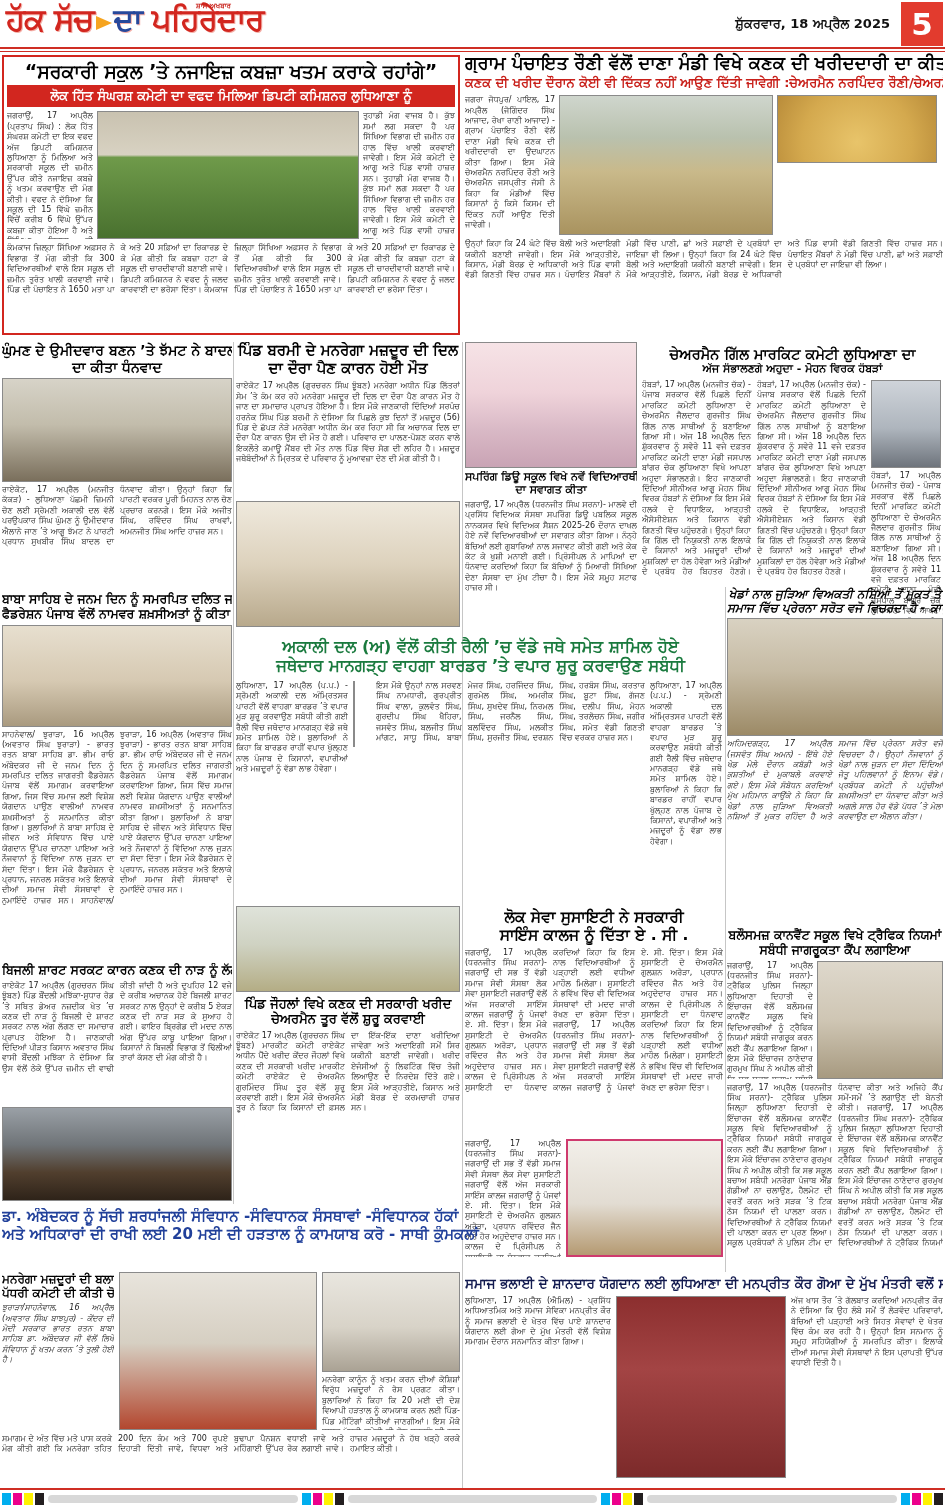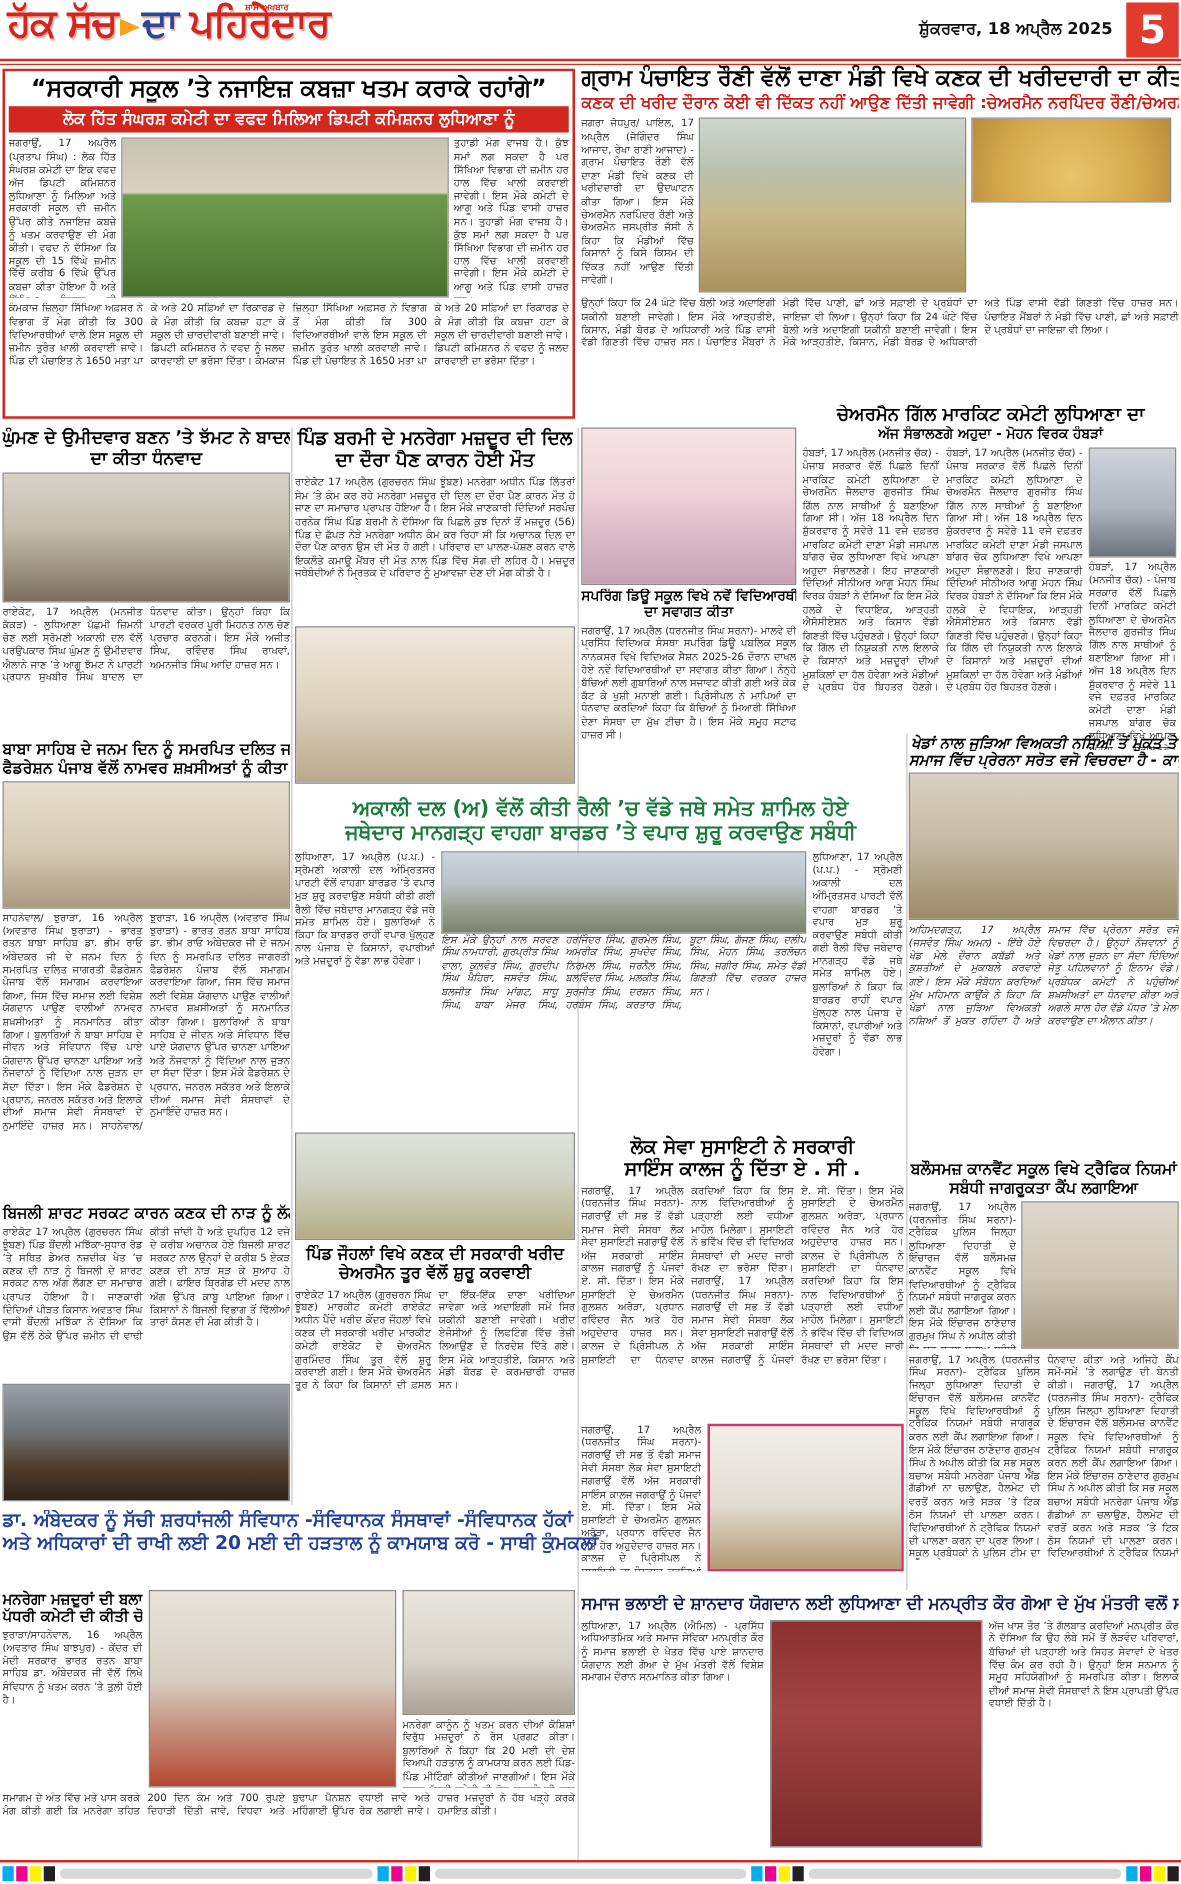--- a/index.html
+++ b/index.html
@@ -119,21 +119,21 @@
     <div class="hl" style="font-size:15px;">ਦਾ ਦੌਰਾ ਪੈਣ ਕਾਰਨ ਹੋਈ ਮੌਤ</div>
     <div class="bd" style="margin-top:4px;height:116px;">ਰਾਏਕੋਟ 17 ਅਪ੍ਰੈਲ (ਗੁਰਚਰਨ ਸਿੰਘ ਝੂੰਬਣ) ਮਨਰੇਗਾ ਅਧੀਨ ਪਿੰਡ ਲਿੱਤਰਾਂ ਸੇਮ ’ਤੇ ਕੰਮ ਕਰ ਰਹੇ ਮਨਰੇਗਾ ਮਜ਼ਦੂਰ ਦੀ ਦਿਲ ਦਾ ਦੌਰਾ ਪੈਣ ਕਾਰਨ ਮੌਤ ਹੋ ਜਾਣ ਦਾ ਸਮਾਚਾਰ ਪ੍ਰਾਪਤ ਹੋਇਆ ਹੈ। ਇਸ ਮੌਕੇ ਜਾਣਕਾਰੀ ਦਿੰਦਿਆਂ ਸਰਪੰਚ ਹਰਨੇਕ ਸਿੰਘ ਪਿੰਡ ਬਰਮੀ ਨੇ ਦੱਸਿਆ ਕਿ ਪਿਛਲੇ ਕੁਝ ਦਿਨਾਂ ਤੋਂ ਮਜ਼ਦੂਰ (56) ਪਿੰਡ ਦੇ ਛੱਪੜ ਨੇੜੇ ਮਨਰੇਗਾ ਅਧੀਨ ਕੰਮ ਕਰ ਰਿਹਾ ਸੀ ਕਿ ਅਚਾਨਕ ਦਿਲ ਦਾ ਦੌਰਾ ਪੈਣ ਕਾਰਨ ਉਸ ਦੀ ਮੌਤ ਹੋ ਗਈ। ਪਰਿਵਾਰ ਦਾ ਪਾਲਣ-ਪੋਸ਼ਣ ਕਰਨ ਵਾਲੇ ਇਕਲੌਤੇ ਕਮਾਊ ਮੈਂਬਰ ਦੀ ਮੌਤ ਨਾਲ ਪਿੰਡ ਵਿੱਚ ਸੋਗ ਦੀ ਲਹਿਰ ਹੈ। ਮਜ਼ਦੂਰ ਜਥੇਬੰਦੀਆਂ ਨੇ ਮ੍ਰਿਤਕ ਦੇ ਪਰਿਵਾਰ ਨੂੰ ਮੁਆਵਜ਼ਾ ਦੇਣ ਦੀ ਮੰਗ ਕੀਤੀ ਹੈ।</div>
     <div class="ph ph-mourn" style="height:124px;margin-top:4px;"></div>
   </div>
 
   <div class="abs" style="left:236px;top:637px;width:489px;height:266px;">
     <div class="hl hl-green" style="font-size:16.5px;">ਅਕਾਲੀ ਦਲ (ਅ) ਵੱਲੋਂ ਕੀਤੀ ਰੈਲੀ ’ਚ ਵੱਡੇ ਜਥੇ ਸਮੇਤ ਸ਼ਾਮਿਲ ਹੋਏ</div>
     <div class="hl hl-green" style="font-size:16.5px;">ਜਥੇਦਾਰ ਮਾਨਗੜ੍ਹ ਵਾਹਗਾ ਬਾਰਡਰ ’ਤੇ ਵਪਾਰ ਸ਼ੁਰੂ ਕਰਵਾਉਣ ਸਬੰਧੀ</div>
     <div style="display:flex;gap:5px;margin-top:5px;height:208px;">
       <div class="bd" style="width:112px;">ਲੁਧਿਆਣਾ, 17 ਅਪ੍ਰੈਲ (ਪ.ਪ.) - ਸ੍ਰੋਮਣੀ ਅਕਾਲੀ ਦਲ ਅੰਮ੍ਰਿਤਸਰ ਪਾਰਟੀ ਵੱਲੋਂ ਵਾਹਗਾ ਬਾਰਡਰ ’ਤੇ ਵਪਾਰ ਮੁੜ ਸ਼ੁਰੂ ਕਰਵਾਉਣ ਸਬੰਧੀ ਕੀਤੀ ਗਈ ਰੈਲੀ ਵਿੱਚ ਜਥੇਦਾਰ ਮਾਨਗੜ੍ਹ ਵੱਡੇ ਜਥੇ ਸਮੇਤ ਸ਼ਾਮਿਲ ਹੋਏ। ਬੁਲਾਰਿਆਂ ਨੇ ਕਿਹਾ ਕਿ ਬਾਰਡਰ ਰਾਹੀਂ ਵਪਾਰ ਖੁੱਲ੍ਹਣ ਨਾਲ ਪੰਜਾਬ ਦੇ ਕਿਸਾਨਾਂ, ਵਪਾਰੀਆਂ ਅਤੇ ਮਜ਼ਦੂਰਾਂ ਨੂੰ ਵੱਡਾ ਲਾਭ ਹੋਵੇਗਾ।</div>
-      <div style="width:292px;display:flex;flex-direction:column;gap:0;font-style:italic;">
+      <div style="width:292px;display:flex;flex-direction:row;gap:21px;">
         <div class="ph ph-rally" style="height:64px;"></div>
         <div class="bd c3" style="flex:1;">ਇਸ ਮੌਕੇ ਉਨ੍ਹਾਂ ਨਾਲ ਸਰਵਣ ਸਿੰਘ ਨਾਮਧਾਰੀ, ਗੁਰਪ੍ਰੀਤ ਸਿੰਘ ਵਾਲਾ, ਕੁਲਵੰਤ ਸਿੰਘ, ਗੁਰਦੀਪ ਸਿੰਘ ਖੈਹਿਰਾ, ਜਸਵੰਤ ਸਿੰਘ, ਬਲਜੀਤ ਸਿੰਘ ਮਾਂਗਟ, ਸਾਧੂ ਸਿੰਘ, ਬਾਬਾ ਮੇਜਰ ਸਿੰਘ, ਹਰਜਿੰਦਰ ਸਿੰਘ, ਗੁਰਮੇਲ ਸਿੰਘ, ਅਮਰੀਕ ਸਿੰਘ, ਸੁਖਦੇਵ ਸਿੰਘ, ਨਿਰਮਲ ਸਿੰਘ, ਜਰਨੈਲ ਸਿੰਘ, ਬਲਵਿੰਦਰ ਸਿੰਘ, ਮਲਕੀਤ ਸਿੰਘ, ਸੁਰਜੀਤ ਸਿੰਘ, ਦਰਸ਼ਨ ਸਿੰਘ, ਹਰਬੰਸ ਸਿੰਘ, ਕਰਤਾਰ ਸਿੰਘ, ਬੂਟਾ ਸਿੰਘ, ਗੱਜਣ ਸਿੰਘ, ਦਲੀਪ ਸਿੰਘ, ਮੋਹਨ ਸਿੰਘ, ਤਰਲੋਚਨ ਸਿੰਘ, ਜਗੀਰ ਸਿੰਘ, ਸਮੇਤ ਵੱਡੀ ਗਿਣਤੀ ਵਿੱਚ ਵਰਕਰ ਹਾਜ਼ਰ ਸਨ।</div>
       </div>
       <div class="bd" style="width:72px;">ਲੁਧਿਆਣਾ, 17 ਅਪ੍ਰੈਲ (ਪ.ਪ.) - ਸ੍ਰੋਮਣੀ ਅਕਾਲੀ ਦਲ ਅੰਮ੍ਰਿਤਸਰ ਪਾਰਟੀ ਵੱਲੋਂ ਵਾਹਗਾ ਬਾਰਡਰ ’ਤੇ ਵਪਾਰ ਮੁੜ ਸ਼ੁਰੂ ਕਰਵਾਉਣ ਸਬੰਧੀ ਕੀਤੀ ਗਈ ਰੈਲੀ ਵਿੱਚ ਜਥੇਦਾਰ ਮਾਨਗੜ੍ਹ ਵੱਡੇ ਜਥੇ ਸਮੇਤ ਸ਼ਾਮਿਲ ਹੋਏ। ਬੁਲਾਰਿਆਂ ਨੇ ਕਿਹਾ ਕਿ ਬਾਰਡਰ ਰਾਹੀਂ ਵਪਾਰ ਖੁੱਲ੍ਹਣ ਨਾਲ ਪੰਜਾਬ ਦੇ ਕਿਸਾਨਾਂ, ਵਪਾਰੀਆਂ ਅਤੇ ਮਜ਼ਦੂਰਾਂ ਨੂੰ ਵੱਡਾ ਲਾਭ ਹੋਵੇਗਾ।</div>
     </div>
   </div>
 
   <div class="abs ph ph-walk" style="left:236px;top:906px;width:224px;height:86px;"></div>
 
   <div class="abs" style="left:236px;top:996px;width:224px;height:208px;">
@@ -142,21 +142,21 @@
     <div class="bd c2" style="margin-top:4px;height:164px;">ਰਾਏਕੋਟ 17 ਅਪ੍ਰੈਲ (ਗੁਰਚਰਨ ਸਿੰਘ ਝੂੰਬਣ) ਮਾਰਕੀਟ ਕਮੇਟੀ ਰਾਏਕੋਟ ਅਧੀਨ ਪੈਂਦੇ ਖਰੀਦ ਕੇਂਦਰ ਜੌਹਲਾਂ ਵਿਖੇ ਕਣਕ ਦੀ ਸਰਕਾਰੀ ਖਰੀਦ ਮਾਰਕੀਟ ਕਮੇਟੀ ਰਾਏਕੋਟ ਦੇ ਚੇਅਰਮੈਨ ਗੁਰਮਿੰਦਰ ਸਿੰਘ ਤੂਰ ਵੱਲੋਂ ਸ਼ੁਰੂ ਕਰਵਾਈ ਗਈ। ਇਸ ਮੌਕੇ ਚੇਅਰਮੈਨ ਤੂਰ ਨੇ ਕਿਹਾ ਕਿ ਕਿਸਾਨਾਂ ਦੀ ਫ਼ਸਲ ਦਾ ਇੱਕ-ਇੱਕ ਦਾਣਾ ਖਰੀਦਿਆ ਜਾਵੇਗਾ ਅਤੇ ਅਦਾਇਗੀ ਸਮੇਂ ਸਿਰ ਯਕੀਨੀ ਬਣਾਈ ਜਾਵੇਗੀ। ਖਰੀਦ ਏਜੰਸੀਆਂ ਨੂੰ ਲਿਫਟਿੰਗ ਵਿੱਚ ਤੇਜ਼ੀ ਲਿਆਉਣ ਦੇ ਨਿਰਦੇਸ਼ ਦਿੱਤੇ ਗਏ। ਇਸ ਮੌਕੇ ਆੜ੍ਹਤੀਏ, ਕਿਸਾਨ ਅਤੇ ਮੰਡੀ ਬੋਰਡ ਦੇ ਕਰਮਚਾਰੀ ਹਾਜ਼ਰ ਸਨ।</div>
   </div>
 
   <div class="abs" style="left:465px;top:342px;width:172px;height:290px;">
     <div class="ph ph-kids" style="height:124px;"></div>
     <div class="hl" style="font-size:11px;margin-top:3px;">ਸਪਰਿੰਗ ਡਿਊ ਸਕੂਲ ਵਿਖੇ ਨਵੇਂ ਵਿਦਿਆਰਥੀਆਂ</div>
     <div class="hl" style="font-size:11px;">ਦਾ ਸਵਾਗਤ ਕੀਤਾ</div>
     <div class="bd" style="margin-top:3px;height:126px;">ਜਗਰਾਉਂ, 17 ਅਪ੍ਰੈਲ (ਧਰਨਜੀਤ ਸਿੰਘ ਸਰਨਾ)- ਮਾਲਵੇ ਦੀ ਪ੍ਰਸਿੱਧ ਵਿਦਿਅਕ ਸੰਸਥਾ ਸਪਰਿੰਗ ਡਿਊ ਪਬਲਿਕ ਸਕੂਲ ਨਾਨਕਸਰ ਵਿਖੇ ਵਿਦਿਅਕ ਸੈਸ਼ਨ 2025-26 ਦੌਰਾਨ ਦਾਖਲ ਹੋਏ ਨਵੇਂ ਵਿਦਿਆਰਥੀਆਂ ਦਾ ਸਵਾਗਤ ਕੀਤਾ ਗਿਆ। ਨੰਨ੍ਹੇ ਬੱਚਿਆਂ ਲਈ ਗੁਬਾਰਿਆਂ ਨਾਲ ਸਜਾਵਟ ਕੀਤੀ ਗਈ ਅਤੇ ਕੇਕ ਕੱਟ ਕੇ ਖੁਸ਼ੀ ਮਨਾਈ ਗਈ। ਪ੍ਰਿੰਸੀਪਲ ਨੇ ਮਾਪਿਆਂ ਦਾ ਧੰਨਵਾਦ ਕਰਦਿਆਂ ਕਿਹਾ ਕਿ ਬੱਚਿਆਂ ਨੂੰ ਮਿਆਰੀ ਸਿੱਖਿਆ ਦੇਣਾ ਸੰਸਥਾ ਦਾ ਮੁੱਖ ਟੀਚਾ ਹੈ। ਇਸ ਮੌਕੇ ਸਮੂਹ ਸਟਾਫ ਹਾਜ਼ਰ ਸੀ।</div>
   </div>
 
-  <div class="abs" style="left:642px;top:324px;width:301px;height:290px;">
+  <div class="abs" style="left:642px;top:346px;width:301px;height:290px;">
     <div class="hl" style="font-size:14.5px;">ਚੇਅਰਮੈਨ ਗਿੱਲ ਮਾਰਕਿਟ ਕਮੇਟੀ ਲੁਧਿਆਣਾ ਦਾ</div>
     <div class="hl" style="font-size:11px;">ਅੱਜ ਸੰਭਾਲਣਗੇ ਅਹੁਦਾ - ਮੋਹਨ ਵਿਰਕ ਹੰਬੜਾਂ</div>
     <div style="display:flex;gap:5px;margin-top:4px;height:242px;">
       <div class="bd c2" style="width:224px;">ਹੰਬੜਾਂ, 17 ਅਪ੍ਰੈਲ (ਮਨਜੀਤ ਚੱਕ) - ਪੰਜਾਬ ਸਰਕਾਰ ਵੱਲੋਂ ਪਿਛਲੇ ਦਿਨੀਂ ਮਾਰਕਿਟ ਕਮੇਟੀ ਲੁਧਿਆਣਾ ਦੇ ਚੇਅਰਮੈਨ ਜੈਲਦਾਰ ਗੁਰਜੀਤ ਸਿੰਘ ਗਿੱਲ ਨਾਲ ਸਾਥੀਆਂ ਨੂੰ ਬਣਾਇਆ ਗਿਆ ਸੀ। ਅੱਜ 18 ਅਪ੍ਰੈਲ ਦਿਨ ਸ਼ੁੱਕਰਵਾਰ ਨੂੰ ਸਵੇਰੇ 11 ਵਜੇ ਦਫ਼ਤਰ ਮਾਰਕਿਟ ਕਮੇਟੀ ਦਾਣਾ ਮੰਡੀ ਜਸਪਾਲ ਬਾਂਗਰ ਚੋਕ ਲੁਧਿਆਣਾ ਵਿਖੇ ਆਪਣਾ ਅਹੁਦਾ ਸੰਭਾਲਣਗੇ। ਇਹ ਜਾਣਕਾਰੀ ਦਿੰਦਿਆਂ ਸੀਨੀਅਰ ਆਗੂ ਮੋਹਨ ਸਿੰਘ ਵਿਰਕ ਹੰਬੜਾਂ ਨੇ ਦੱਸਿਆ ਕਿ ਇਸ ਮੌਕੇ ਹਲਕੇ ਦੇ ਵਿਧਾਇਕ, ਆੜ੍ਹਤੀ ਐਸੋਸੀਏਸ਼ਨ ਅਤੇ ਕਿਸਾਨ ਵੱਡੀ ਗਿਣਤੀ ਵਿੱਚ ਪਹੁੰਚਣਗੇ। ਉਨ੍ਹਾਂ ਕਿਹਾ ਕਿ ਗਿੱਲ ਦੀ ਨਿਯੁਕਤੀ ਨਾਲ ਇਲਾਕੇ ਦੇ ਕਿਸਾਨਾਂ ਅਤੇ ਮਜ਼ਦੂਰਾਂ ਦੀਆਂ ਮੁਸ਼ਕਿਲਾਂ ਦਾ ਹੱਲ ਹੋਵੇਗਾ ਅਤੇ ਮੰਡੀਆਂ ਦੇ ਪ੍ਰਬੰਧ ਹੋਰ ਬਿਹਤਰ ਹੋਣਗੇ। ਹੰਬੜਾਂ, 17 ਅਪ੍ਰੈਲ (ਮਨਜੀਤ ਚੱਕ) - ਪੰਜਾਬ ਸਰਕਾਰ ਵੱਲੋਂ ਪਿਛਲੇ ਦਿਨੀਂ ਮਾਰਕਿਟ ਕਮੇਟੀ ਲੁਧਿਆਣਾ ਦੇ ਚੇਅਰਮੈਨ ਜੈਲਦਾਰ ਗੁਰਜੀਤ ਸਿੰਘ ਗਿੱਲ ਨਾਲ ਸਾਥੀਆਂ ਨੂੰ ਬਣਾਇਆ ਗਿਆ ਸੀ। ਅੱਜ 18 ਅਪ੍ਰੈਲ ਦਿਨ ਸ਼ੁੱਕਰਵਾਰ ਨੂੰ ਸਵੇਰੇ 11 ਵਜੇ ਦਫ਼ਤਰ ਮਾਰਕਿਟ ਕਮੇਟੀ ਦਾਣਾ ਮੰਡੀ ਜਸਪਾਲ ਬਾਂਗਰ ਚੋਕ ਲੁਧਿਆਣਾ ਵਿਖੇ ਆਪਣਾ ਅਹੁਦਾ ਸੰਭਾਲਣਗੇ। ਇਹ ਜਾਣਕਾਰੀ ਦਿੰਦਿਆਂ ਸੀਨੀਅਰ ਆਗੂ ਮੋਹਨ ਸਿੰਘ ਵਿਰਕ ਹੰਬੜਾਂ ਨੇ ਦੱਸਿਆ ਕਿ ਇਸ ਮੌਕੇ ਹਲਕੇ ਦੇ ਵਿਧਾਇਕ, ਆੜ੍ਹਤੀ ਐਸੋਸੀਏਸ਼ਨ ਅਤੇ ਕਿਸਾਨ ਵੱਡੀ ਗਿਣਤੀ ਵਿੱਚ ਪਹੁੰਚਣਗੇ। ਉਨ੍ਹਾਂ ਕਿਹਾ ਕਿ ਗਿੱਲ ਦੀ ਨਿਯੁਕਤੀ ਨਾਲ ਇਲਾਕੇ ਦੇ ਕਿਸਾਨਾਂ ਅਤੇ ਮਜ਼ਦੂਰਾਂ ਦੀਆਂ ਮੁਸ਼ਕਿਲਾਂ ਦਾ ਹੱਲ ਹੋਵੇਗਾ ਅਤੇ ਮੰਡੀਆਂ ਦੇ ਪ੍ਰਬੰਧ ਹੋਰ ਬਿਹਤਰ ਹੋਣਗੇ।</div>
       <div style="width:70px;display:flex;flex-direction:column;gap:3px;">
         <div class="ph ph-portrait" style="height:86px;"></div>
         <div class="bd" style="flex:1;">ਹੰਬੜਾਂ, 17 ਅਪ੍ਰੈਲ (ਮਨਜੀਤ ਚੱਕ) - ਪੰਜਾਬ ਸਰਕਾਰ ਵੱਲੋਂ ਪਿਛਲੇ ਦਿਨੀਂ ਮਾਰਕਿਟ ਕਮੇਟੀ ਲੁਧਿਆਣਾ ਦੇ ਚੇਅਰਮੈਨ ਜੈਲਦਾਰ ਗੁਰਜੀਤ ਸਿੰਘ ਗਿੱਲ ਨਾਲ ਸਾਥੀਆਂ ਨੂੰ ਬਣਾਇਆ ਗਿਆ ਸੀ। ਅੱਜ 18 ਅਪ੍ਰੈਲ ਦਿਨ ਸ਼ੁੱਕਰਵਾਰ ਨੂੰ ਸਵੇਰੇ 11 ਵਜੇ ਦਫ਼ਤਰ ਮਾਰਕਿਟ ਕਮੇਟੀ ਦਾਣਾ ਮੰਡੀ ਜਸਪਾਲ ਬਾਂਗਰ ਚੋਕ ਲੁਧਿਆਣਾ ਵਿਖੇ ਆਪਣਾ ਅਹੁਦਾ ਸੰਭਾਲਣਗੇ। ਇਹ ਜਾਣਕਾਰੀ ਦਿੰਦਿਆਂ ਸੀਨੀਅਰ ਆਗੂ ਮੋਹਨ ਸਿੰਘ ਵਿਰਕ ਹੰਬੜਾਂ ਨੇ ਦੱਸਿਆ ਕਿ ਇਸ ਮੌਕੇ ਹਲਕੇ ਦੇ ਵਿਧਾਇਕ, ਆੜ੍ਹਤੀ ਐਸੋਸੀਏਸ਼ਨ ਅਤੇ ਕਿਸਾਨ ਵੱਡੀ ਗਿਣਤੀ ਵਿੱਚ ਪਹੁੰਚਣਗੇ। ਉਨ੍ਹਾਂ ਕਿਹਾ ਕਿ ਗਿੱਲ ਦੀ ਨਿਯੁਕਤੀ ਨਾਲ ਇਲਾਕੇ ਦੇ ਕਿਸਾਨਾਂ ਅਤੇ ਮਜ਼ਦੂਰਾਂ ਦੀਆਂ ਮੁਸ਼ਕਿਲਾਂ ਦਾ ਹੱਲ ਹੋਵੇਗਾ ਅਤੇ ਮੰਡੀਆਂ ਦੇ ਪ੍ਰਬੰਧ ਹੋਰ ਬਿਹਤਰ ਹੋਣਗੇ।</div>
       </div>
     </div>
   </div>
@@ -189,21 +189,21 @@
   </div>
 
   <div class="abs" style="left:2px;top:1208px;width:560px;height:60px;">
     <div class="hl hl-blue" style="font-size:15px;text-align:left;">ਡਾ. ਅੰਬੇਦਕਰ ਨੂੰ ਸੱਚੀ ਸ਼ਰਧਾਂਜਲੀ ਸੰਵਿਧਾਨ -ਸੰਵਿਧਾਨਕ ਸੰਸਥਾਵਾਂ -ਸੰਵਿਧਾਨਕ ਹੱਕਾਂ</div>
     <div class="hl hl-blue" style="font-size:15px;text-align:left;">ਅਤੇ ਅਧਿਕਾਰਾਂ ਦੀ ਰਾਖੀ ਲਈ 20 ਮਈ ਦੀ ਹੜਤਾਲ ਨੂੰ ਕਾਮਯਾਬ ਕਰੋ - ਸਾਥੀ ਕੁੰਮਕਲਾਂ</div>
   </div>
   <div class="abs" style="left:2px;top:1272px;width:458px;height:158px;display:flex;gap:5px;">
     <div style="width:112px;">
       <div class="hl" style="font-size:12px;text-align:left;">ਮਨਰੇਗਾ ਮਜ਼ਦੂਰਾਂ ਦੀ ਬਲਾਕ</div>
       <div class="hl" style="font-size:12px;text-align:left;">ਪੱਧਰੀ ਕਮੇਟੀ ਦੀ ਕੀਤੀ ਚੋਣ</div>
-      <div class="bd" style="margin-top:3px;height:120px;">ਝੁਰਾੜਾ/ਸਾਹਨੇਵਾਲ, 16 ਅਪ੍ਰੈਲ (ਅਵਤਾਰ ਸਿੰਘ ਬਾਝਪੁਰ) - ਕੇਂਦਰ ਦੀ ਮੋਦੀ ਸਰਕਾਰ ਭਾਰਤ ਰਤਨ ਬਾਬਾ ਸਾਹਿਬ ਡਾ. ਅੰਬੇਦਕਰ ਜੀ ਵੱਲੋਂ ਲਿਖੇ ਸੰਵਿਧਾਨ ਨੂੰ ਖਤਮ ਕਰਨ ’ਤੇ ਤੁਲੀ ਹੋਈ ਹੈ।</div>
+      <div class="bd" style="margin-top:3px;height:120px;font-style:italic;">ਝੁਰਾੜਾ/ਸਾਹਨੇਵਾਲ, 16 ਅਪ੍ਰੈਲ (ਅਵਤਾਰ ਸਿੰਘ ਬਾਝਪੁਰ) - ਕੇਂਦਰ ਦੀ ਮੋਦੀ ਸਰਕਾਰ ਭਾਰਤ ਰਤਨ ਬਾਬਾ ਸਾਹਿਬ ਡਾ. ਅੰਬੇਦਕਰ ਜੀ ਵੱਲੋਂ ਲਿਖੇ ਸੰਵਿਧਾਨ ਨੂੰ ਖਤਮ ਕਰਨ ’ਤੇ ਤੁਲੀ ਹੋਈ ਹੈ।</div>
     </div>
     <div class="ph ph-flags" style="width:196px;"></div>
     <div style="flex:1;display:flex;flex-direction:column;gap:3px;">
       <div class="ph ph-office" style="height:98px;"></div>
       <div class="bd" style="flex:1;">ਮਨਰੇਗਾ ਕਾਨੂੰਨ ਨੂੰ ਖਤਮ ਕਰਨ ਦੀਆਂ ਕੋਸ਼ਿਸ਼ਾਂ ਵਿਰੁੱਧ ਮਜ਼ਦੂਰਾਂ ਨੇ ਰੋਸ ਪ੍ਰਗਟ ਕੀਤਾ। ਬੁਲਾਰਿਆਂ ਨੇ ਕਿਹਾ ਕਿ 20 ਮਈ ਦੀ ਦੇਸ਼ ਵਿਆਪੀ ਹੜਤਾਲ ਨੂੰ ਕਾਮਯਾਬ ਕਰਨ ਲਈ ਪਿੰਡ-ਪਿੰਡ ਮੀਟਿੰਗਾਂ ਕੀਤੀਆਂ ਜਾਣਗੀਆਂ। ਇਸ ਮੌਕੇ ਬਲਾਕ ਪੱਧਰੀ ਕਮੇਟੀ ਦੀ ਚੋਣ ਸਰਵਸੰਮਤੀ ਨਾਲ ਕੀਤੀ ਗਈ, ਜਿਸ ਵਿੱਚ ਪ੍ਰਧਾਨ, ਮੀਤ ਪ੍ਰਧਾਨ ਅਤੇ ਸਕੱਤਰ ਚੁਣੇ ਗਏ। ਸਾਥੀ ਕੁੰਮਕਲਾਂ ਨੇ ਮਜ਼ਦੂਰਾਂ ਨੂੰ ਏਕੇ ਦਾ ਸੱਦਾ ਦਿੱਤਾ।</div>
     </div>
   </div>
   <div class="abs bd c4" style="left:2px;top:1434px;width:458px;height:52px;">ਸਮਾਗਮ ਦੇ ਅੰਤ ਵਿੱਚ ਮਤੇ ਪਾਸ ਕਰਕੇ ਮੰਗ ਕੀਤੀ ਗਈ ਕਿ ਮਨਰੇਗਾ ਤਹਿਤ 200 ਦਿਨ ਕੰਮ ਅਤੇ 700 ਰੁਪਏ ਦਿਹਾੜੀ ਦਿੱਤੀ ਜਾਵੇ, ਵਿਧਵਾ ਅਤੇ ਬੁਢਾਪਾ ਪੈਨਸ਼ਨ ਵਧਾਈ ਜਾਵੇ ਅਤੇ ਮਹਿੰਗਾਈ ਉੱਪਰ ਰੋਕ ਲਗਾਈ ਜਾਵੇ। ਹਾਜ਼ਰ ਮਜ਼ਦੂਰਾਂ ਨੇ ਹੱਥ ਖੜ੍ਹੇ ਕਰਕੇ ਹਮਾਇਤ ਕੀਤੀ।</div>
 
   <div class="abs" style="left:465px;top:1276px;width:478px;height:214px;">

